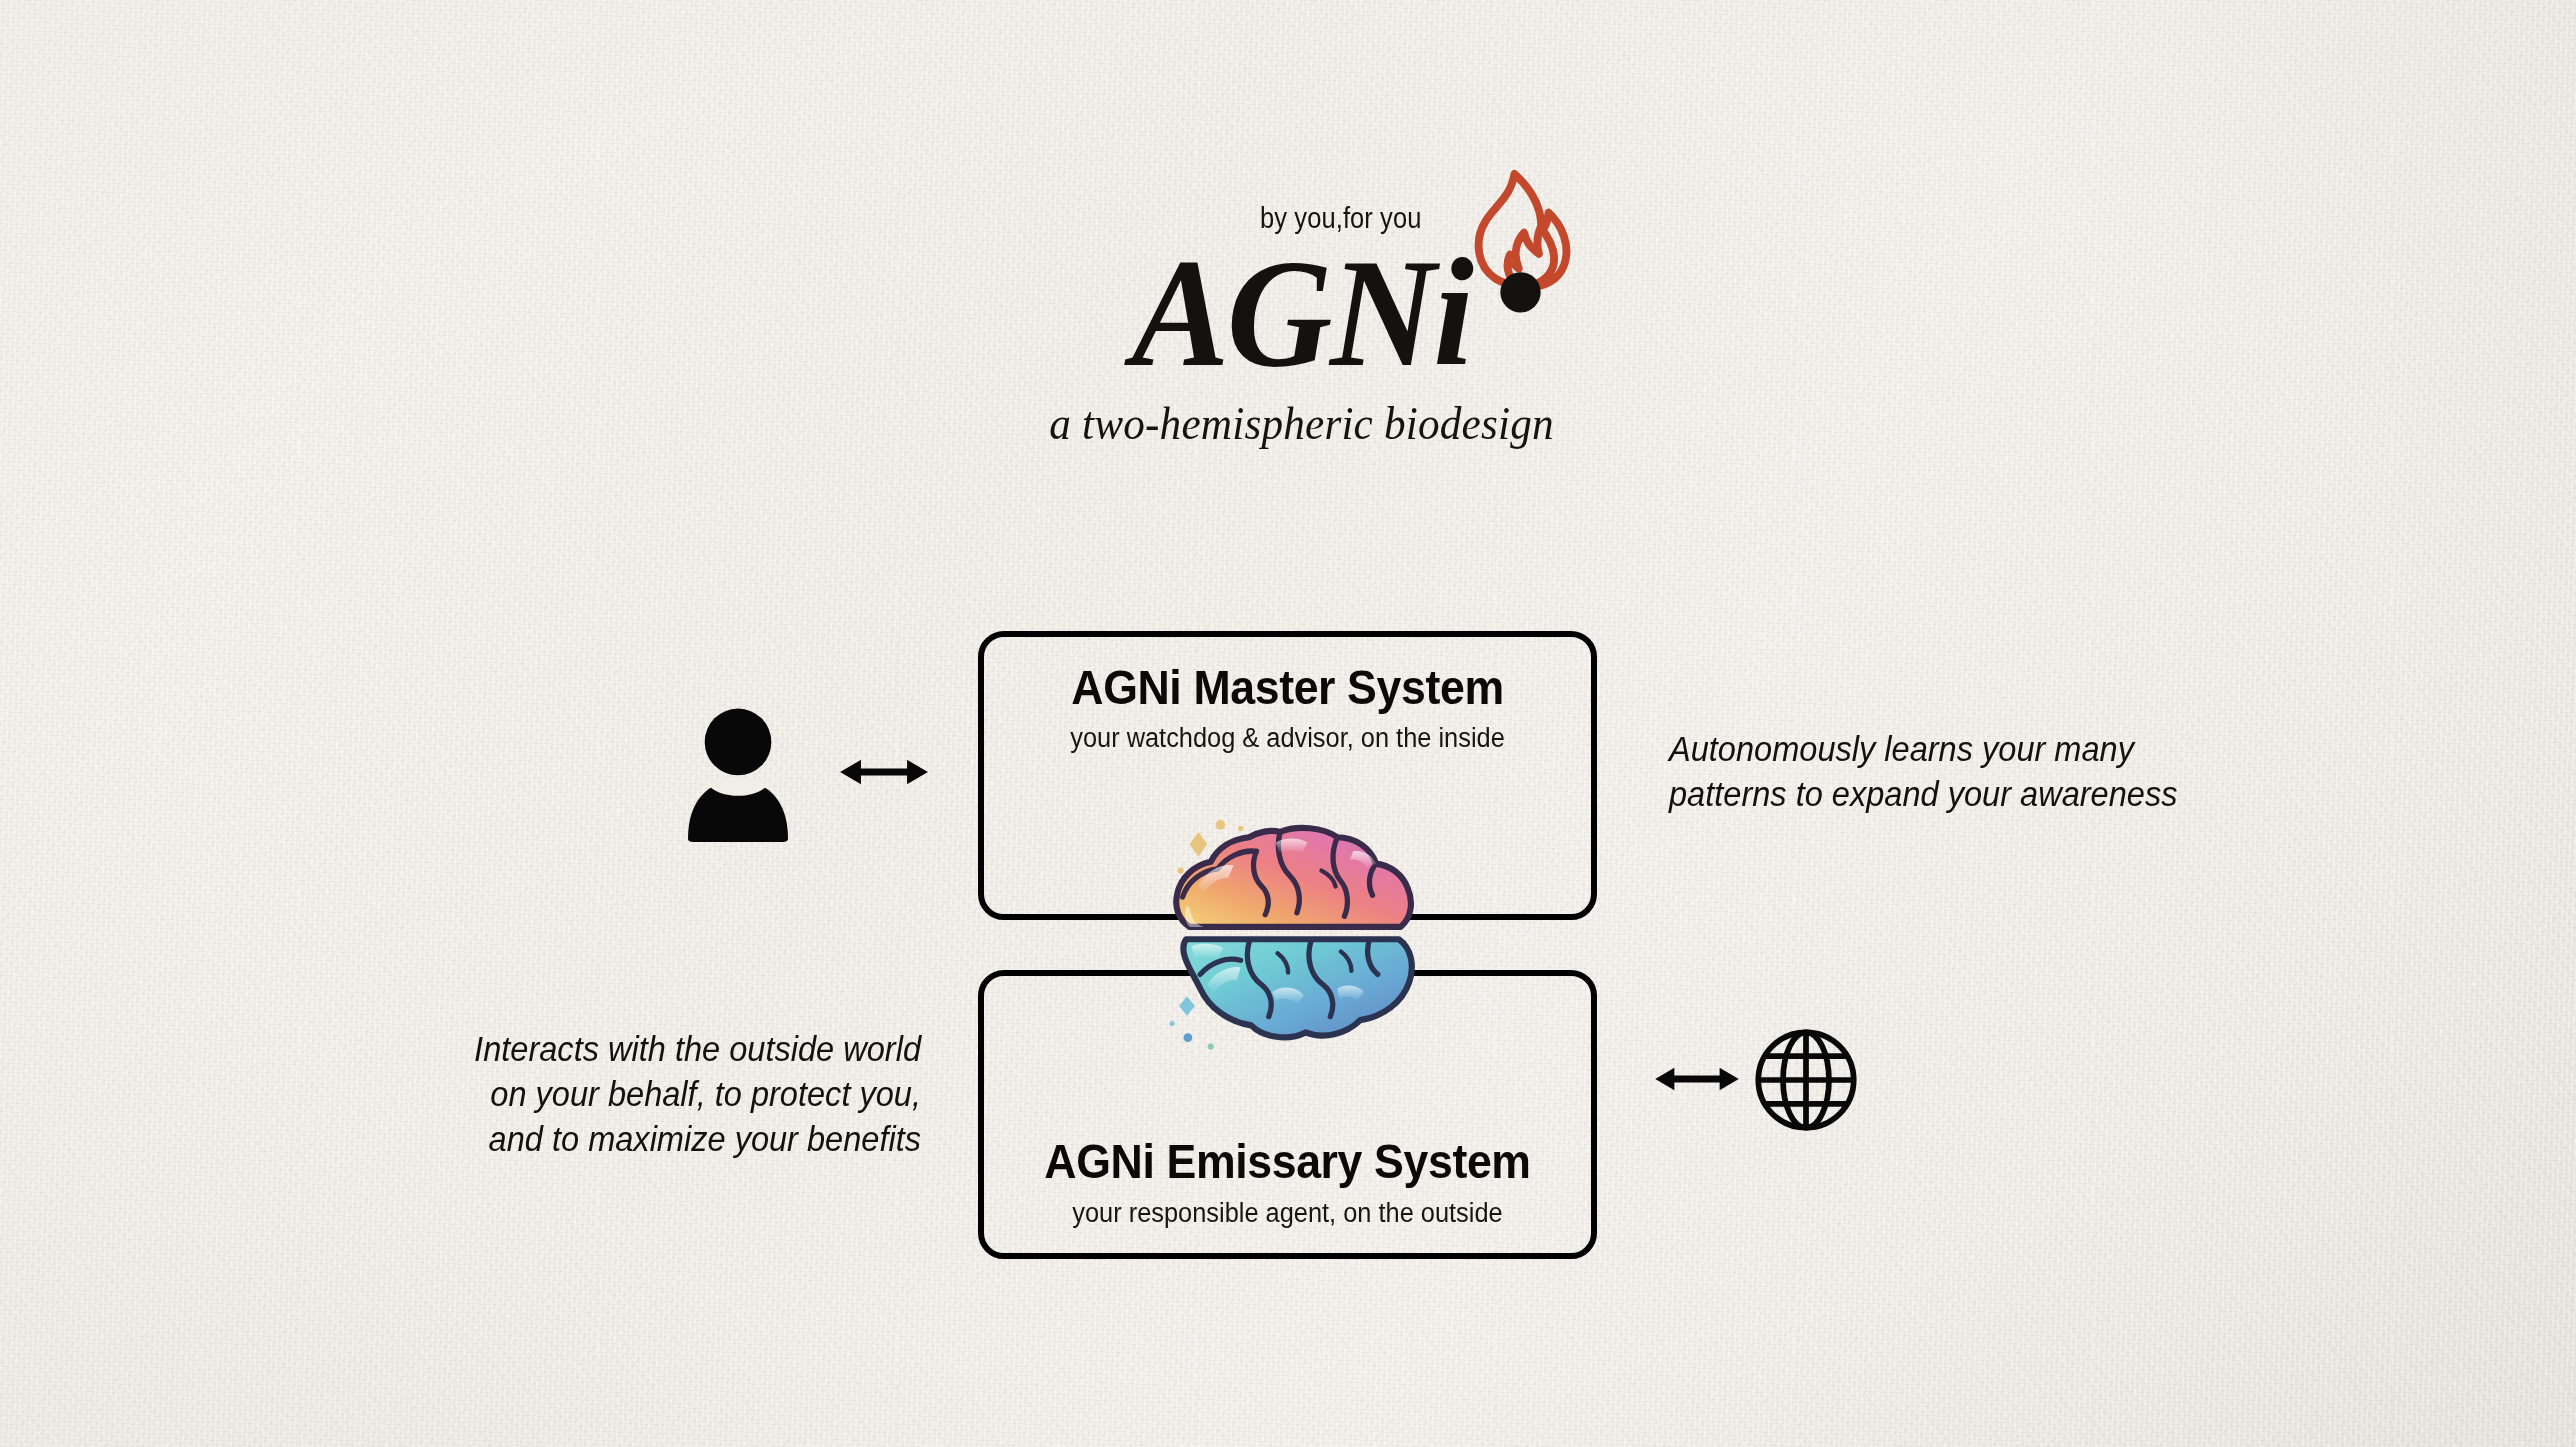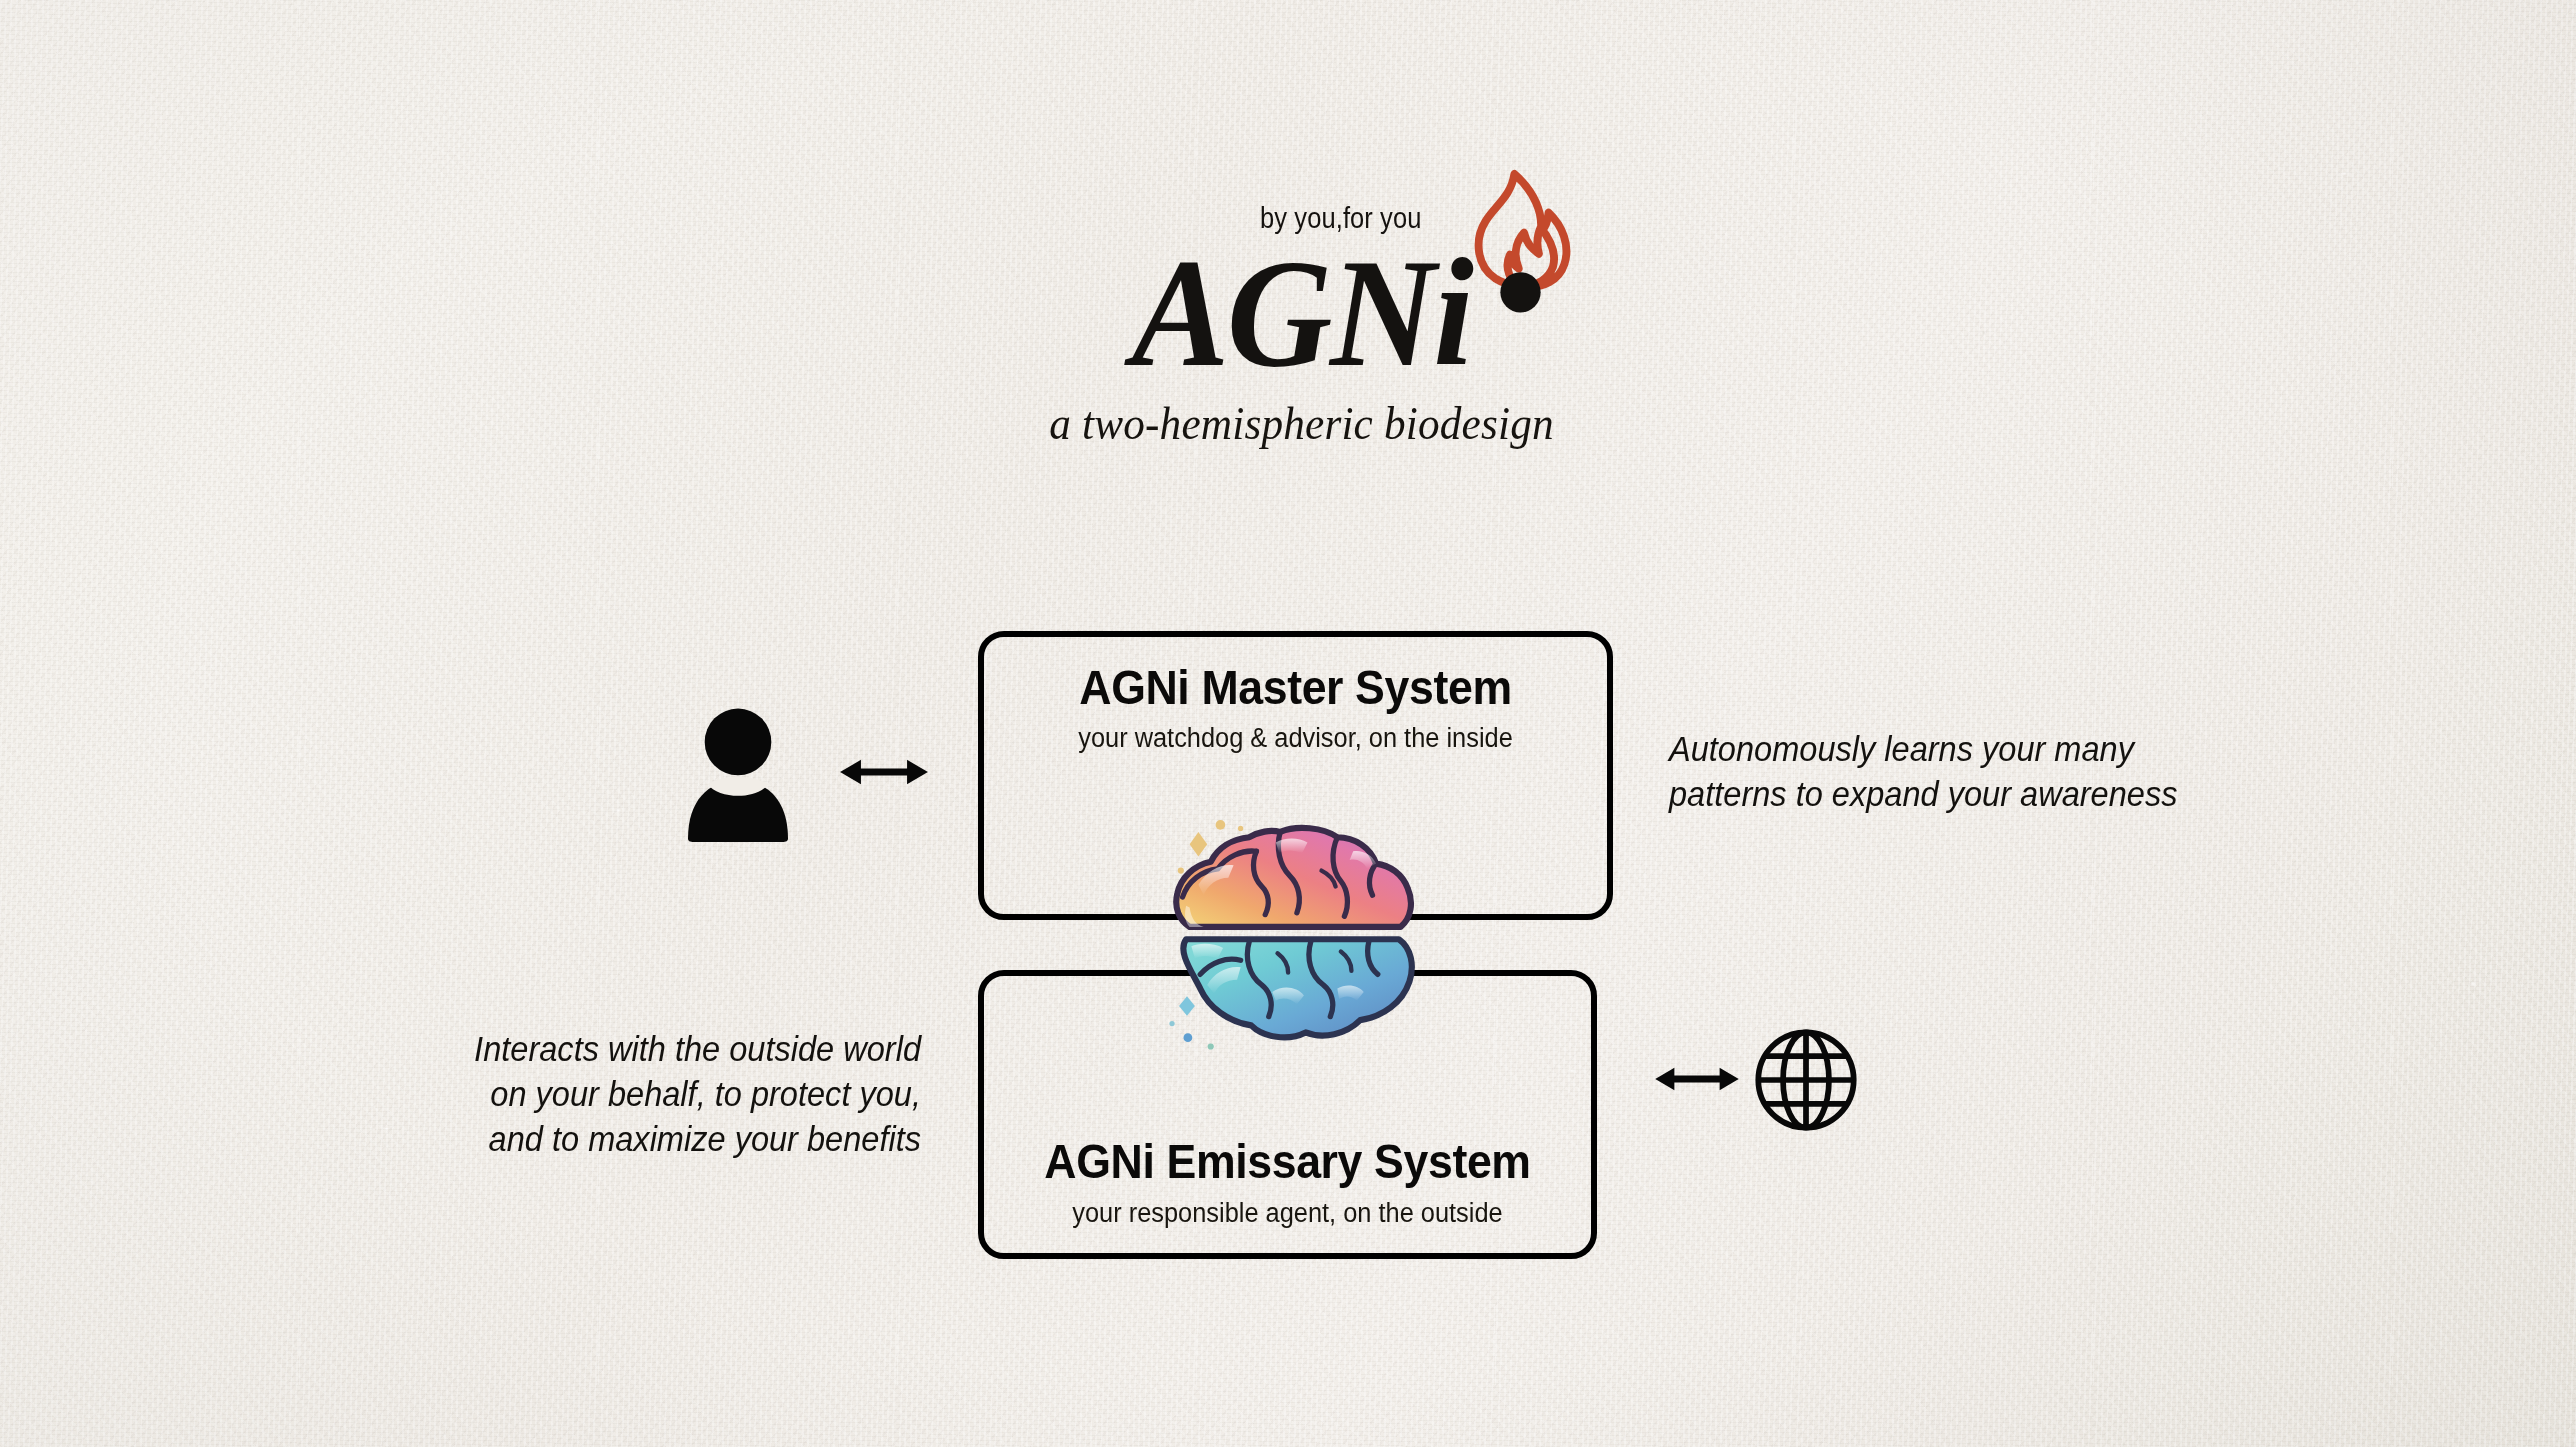--- a/index.html
+++ b/index.html
@@ -106,21 +106,21 @@
   
   .sys-box {
     position: absolute;
     left: 978px;
     width: 607px;
     border: 6.2px solid #000000;
     border-radius: 26px;
     background: transparent;
     box-sizing: content-box;
   }
-  #box-master   { top: 631px;  height: 277px; padding-left: 16px; }
+  #box-master   { top: 631px;  height: 277px; }
   #box-emissary { top: 970px; height: 277px; }
 
   .box-title {
     position: absolute;
     left: 0; right: 0;
     text-align: center;
     font-family: "Liberation Sans Narrow", "Liberation Sans", sans-serif;
     font-weight: 700;
     font-size: 48px;
     color: #0b0a09;

